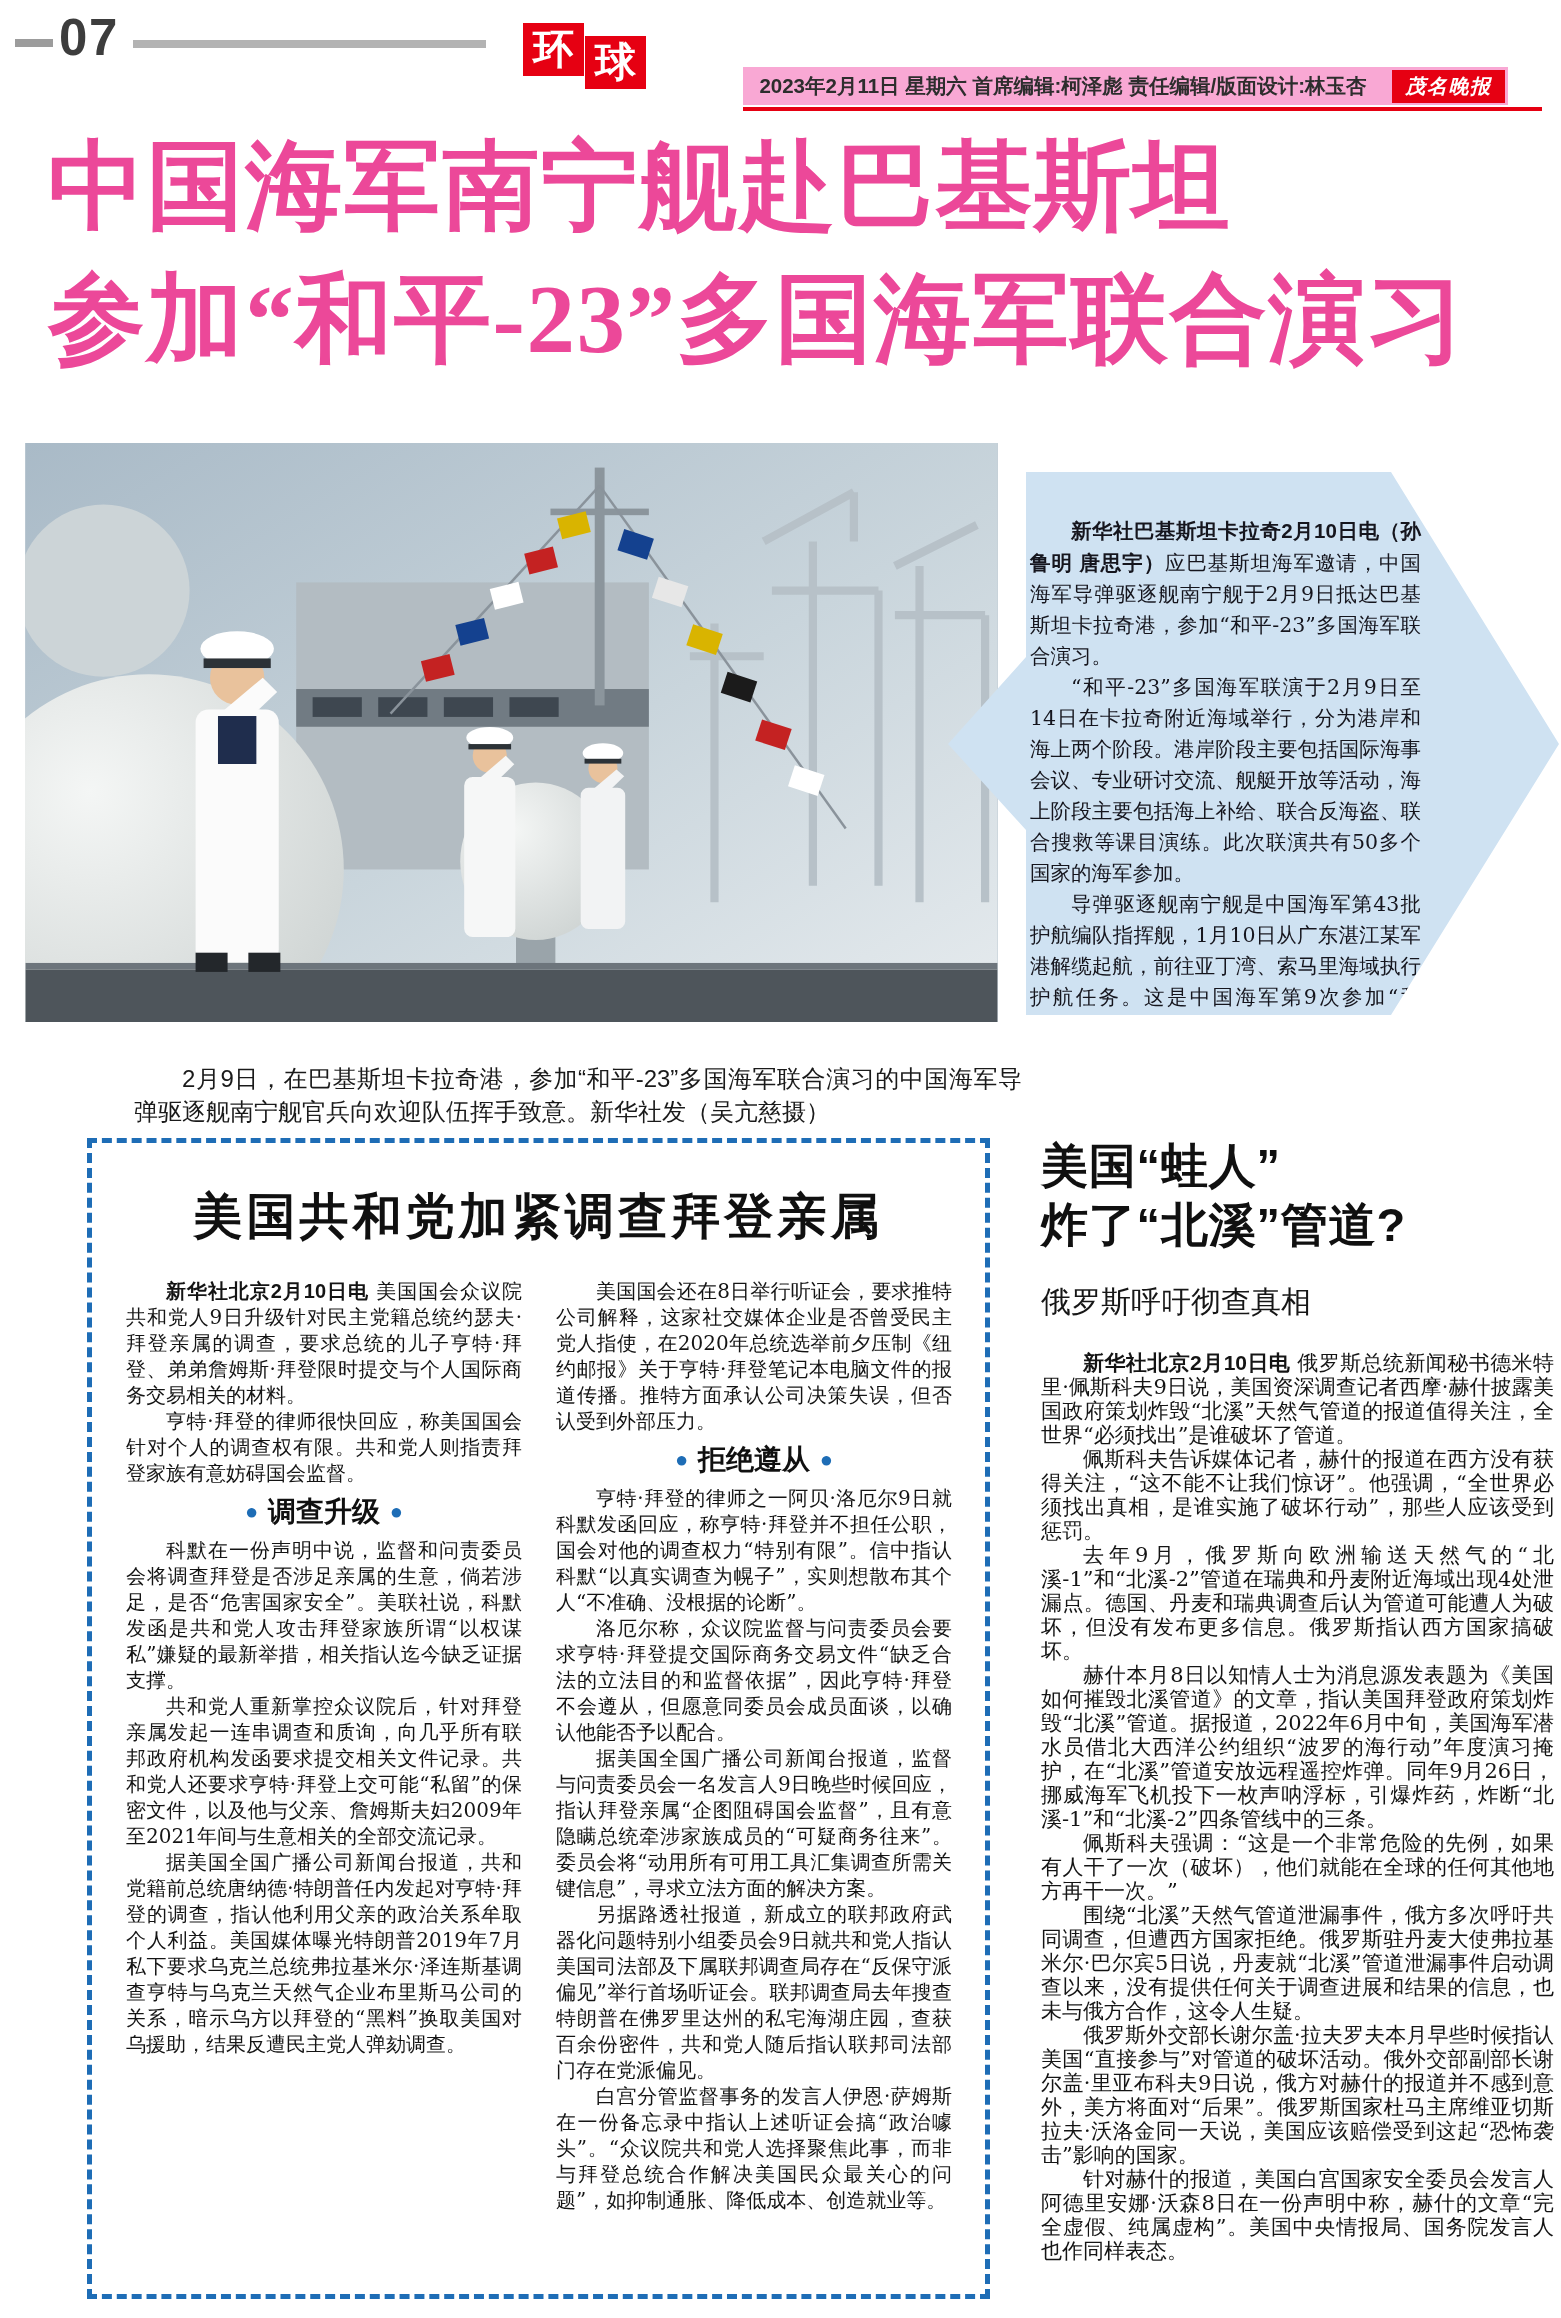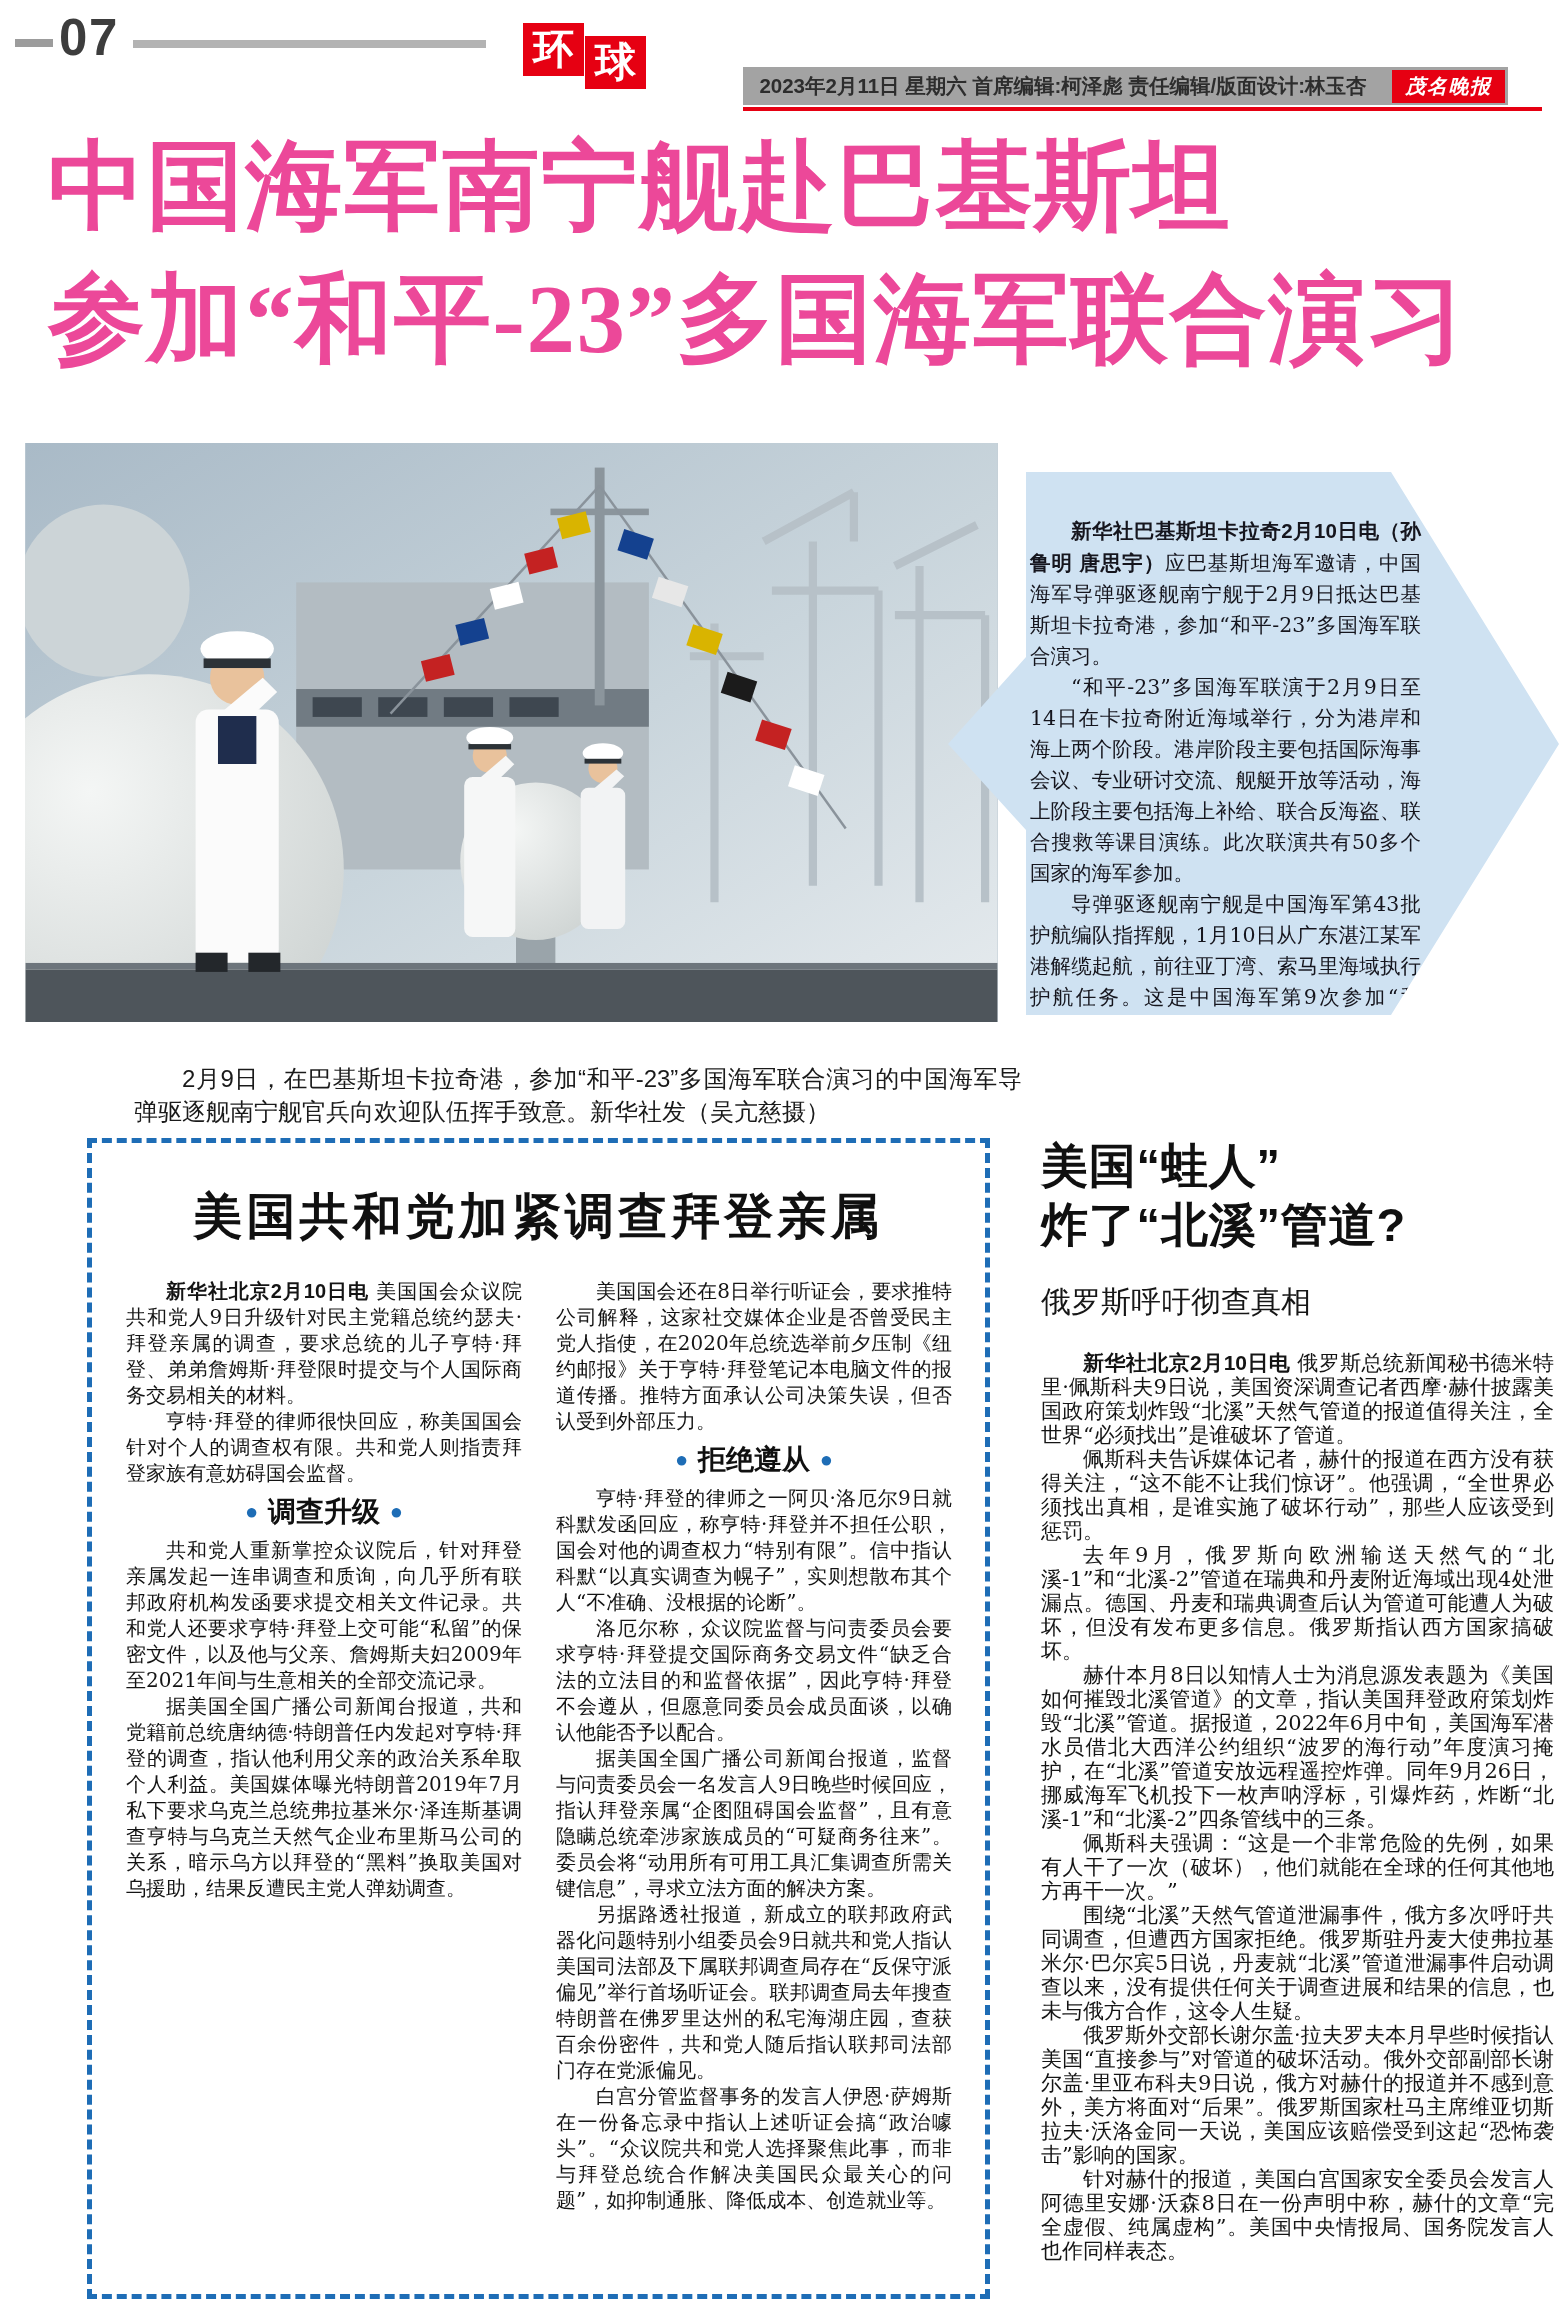--- a/index.html
+++ b/index.html
@@ -8,21 +8,21 @@
   
   .hdr-dash{position:absolute;left:14.8px;top:39px;width:38px;height:8.2px;background:#9c9c9c;}
   .pageno{position:absolute;left:59px;top:8.2px;font-family:"Liberation Sans","DejaVu Sans",sans-serif;
           font-size:51px;font-weight:bold;color:#3d3d3d;letter-spacing:1.6px;}
   .hdr-rule{position:absolute;left:133px;top:40px;width:353px;height:8.2px;background:#b3b3b3;}
   .sec-box{position:absolute;width:61px;height:53px;background:#e60012;color:#fff;
            font-family:"Liberation Sans","DejaVu Sans",sans-serif;font-weight:bold;font-size:41px;
            display:flex;align-items:center;justify-content:center;}
   .sec-box.b1{left:523px;top:23px;}
   .sec-box.b2{left:585px;top:36px;}
-  .datebar{position:absolute;left:743px;top:67px;width:765px;height:38px;background:#a3a3a3;
+  .datebar{position:absolute;left:743px;top:67px;width:765px;height:38px;background:#f9a8d4;
            display:flex;align-items:center;}
   .datebar-text{font-family:"Liberation Sans","DejaVu Sans",sans-serif;font-size:20.5px;font-weight:bold;
                 color:#2d2d2d;padding-left:16.4px;white-space:nowrap;}
   .masthead{margin-left:auto;margin-right:3.3px;background:#e60012;color:#fff;height:33px;padding:0 13px;
             display:flex;align-items:center;font-family:"DejaVu Serif",serif;font-style:italic;
             font-weight:bold;font-size:20px;letter-spacing:1.6px;}
   .red-rule{position:absolute;left:743px;top:107px;width:799px;height:4.1px;background:#e60012;}
   
   .headline{position:absolute;left:48px;top:120px;font-family:Liberation Serif, serif;
             font-weight:900;color:#ec4899;font-size:97px;line-height:133px;letter-spacing:1.6px;white-space:nowrap;}
@@ -183,20 +183,21 @@
     <div class="la-title">美国共和党加紧调查拜登亲属</div>
     <div class="la-cols">
       <div class="col">
           <p class="para"><b>新华社北京2月10日电</b> 美国国会众议院共和党人9日升级针对民主党籍总统约瑟夫·拜登亲属的调查，要求总统的儿子亨特·拜登、弟弟詹姆斯·拜登限时提交与个人国际商务交易相关的材料。</p>
           <p class="para">亨特·拜登的律师很快回应，称美国国会针对个人的调查权有限。共和党人则指责拜登家族有意妨碍国会监督。</p>
           <div class="subhead">
             <span class="dot">●</span>
             <span>调查升级</span>
             <span class="dot">●</span>
           </div>
+          <p class="para">科默在一份声明中说，监督和问责委员会将调查拜登是否涉足亲属的生意，倘若涉足，是否“危害国家安全”。美联社说，科默发函是共和党人攻击拜登家族所谓“以权谋私”嫌疑的最新举措，相关指认迄今缺乏证据支撑。</p>
           <p class="para">共和党人重新掌控众议院后，针对拜登亲属发起一连串调查和质询，向几乎所有联邦政府机构发函要求提交相关文件记录。共和党人还要求亨特·拜登上交可能“私留”的保密文件，以及他与父亲、詹姆斯夫妇2009年至2021年间与生意相关的全部交流记录。</p>
           <p class="para">据美国全国广播公司新闻台报道，共和党籍前总统唐纳德·特朗普任内发起对亨特·拜登的调查，指认他利用父亲的政治关系牟取个人利益。美国媒体曝光特朗普2019年7月私下要求乌克兰总统弗拉基米尔·泽连斯基调查亨特与乌克兰天然气企业布里斯马公司的关系，暗示乌方以拜登的“黑料”换取美国对乌援助，结果反遭民主党人弹劾调查。</p>
         </div>
       <div class="col">
           <p class="para">美国国会还在8日举行听证会，要求推特公司解释，这家社交媒体企业是否曾受民主党人指使，在2020年总统选举前夕压制《纽约邮报》关于亨特·拜登笔记本电脑文件的报道传播。推特方面承认公司决策失误，但否认受到外部压力。</p>
           <div class="subhead">
             <span class="dot">●</span>
             <span>拒绝遵从</span>
             <span class="dot">●</span>
           </div>

